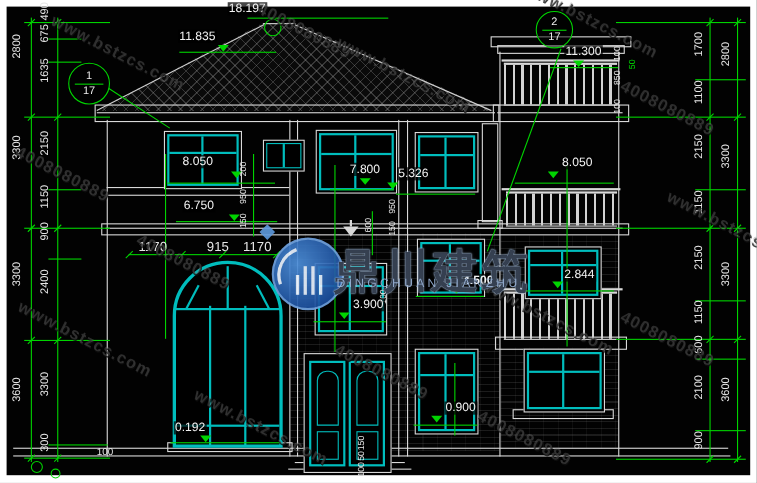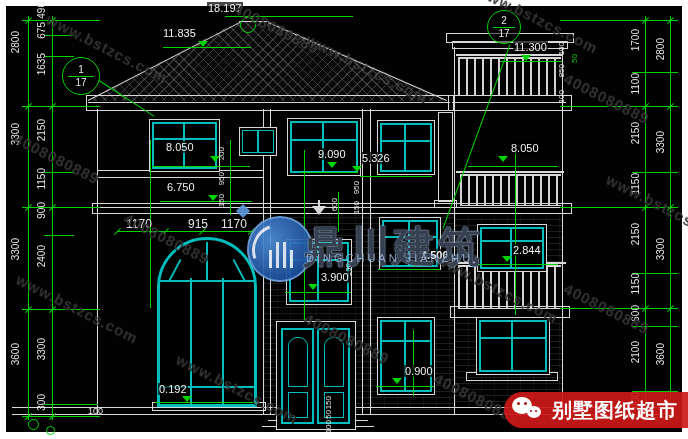--- a/index.html
+++ b/index.html
@@ -301,21 +301,21 @@
   <div class="gl" style="left:163px;top:47px;width:88px;height:1px;"></div>
 
   <span class="elev" style="left:513px;top:41px;">11.300</span>
   <div class="tri" style="left:521px;top:55px;"></div>
   <div class="gl" style="left:500px;top:61px;width:62px;height:1px;"></div>
 
   <span class="elev" style="left:165px;top:141px;">8.050</span>
   <div class="tri" style="left:210px;top:156px;"></div>
   <div class="gl" style="left:152px;top:166px;width:98px;height:1px;"></div>
 
-  <span class="elev" style="left:317px;top:148px;">9.090</span>
+  <span class="elev" style="left:317px;top:148px;">7.800</span>
   <div class="tri" style="left:327px;top:162px;"></div>
   <div class="gl" style="left:300px;top:172px;width:58px;height:1px;"></div>
 
   <span class="elev" style="left:361px;top:152px;">5.326</span>
   <div class="tri" style="left:352px;top:166px;"></div>
   <div class="gl" style="left:360px;top:176px;width:72px;height:1px;"></div>
 
   <span class="elev" style="left:510px;top:142px;">8.050</span>
   <div class="tri" style="left:498px;top:156px;"></div>
   <div class="gl" style="left:468px;top:166px;width:90px;height:1px;"></div>
@@ -387,24 +387,13 @@
   <div id="logo-circle">
     <div class="arc"></div>
     <div class="bar" style="left:20px;height:18px;"></div>
     <div class="bar" style="left:27px;height:26px;"></div>
     <div class="bar" style="left:34px;height:26px;"></div>
     <div class="bar" style="left:41px;height:18px;"></div>
   </div>
   <div id="logo-cn">鼎川建筑</div>
   <div id="logo-en">DINGCHUAN JIANZHU</div>
 
-  <div id="banner">
-    <div class="wx">
-      <div class="b1"></div>
-      <div class="b2"></div>
-      <div class="e" style="left:5px;top:6px;"></div>
-      <div class="e" style="left:12px;top:6px;"></div>
-      <div class="e" style="left:18px;top:14px;width:2px;height:2px;"></div>
-      <div class="e" style="left:23px;top:14px;width:2px;height:2px;"></div>
-    </div>
-    <span class="txt">别墅图纸超市</span>
-  </div>
 </div>
 
 </body></html>

